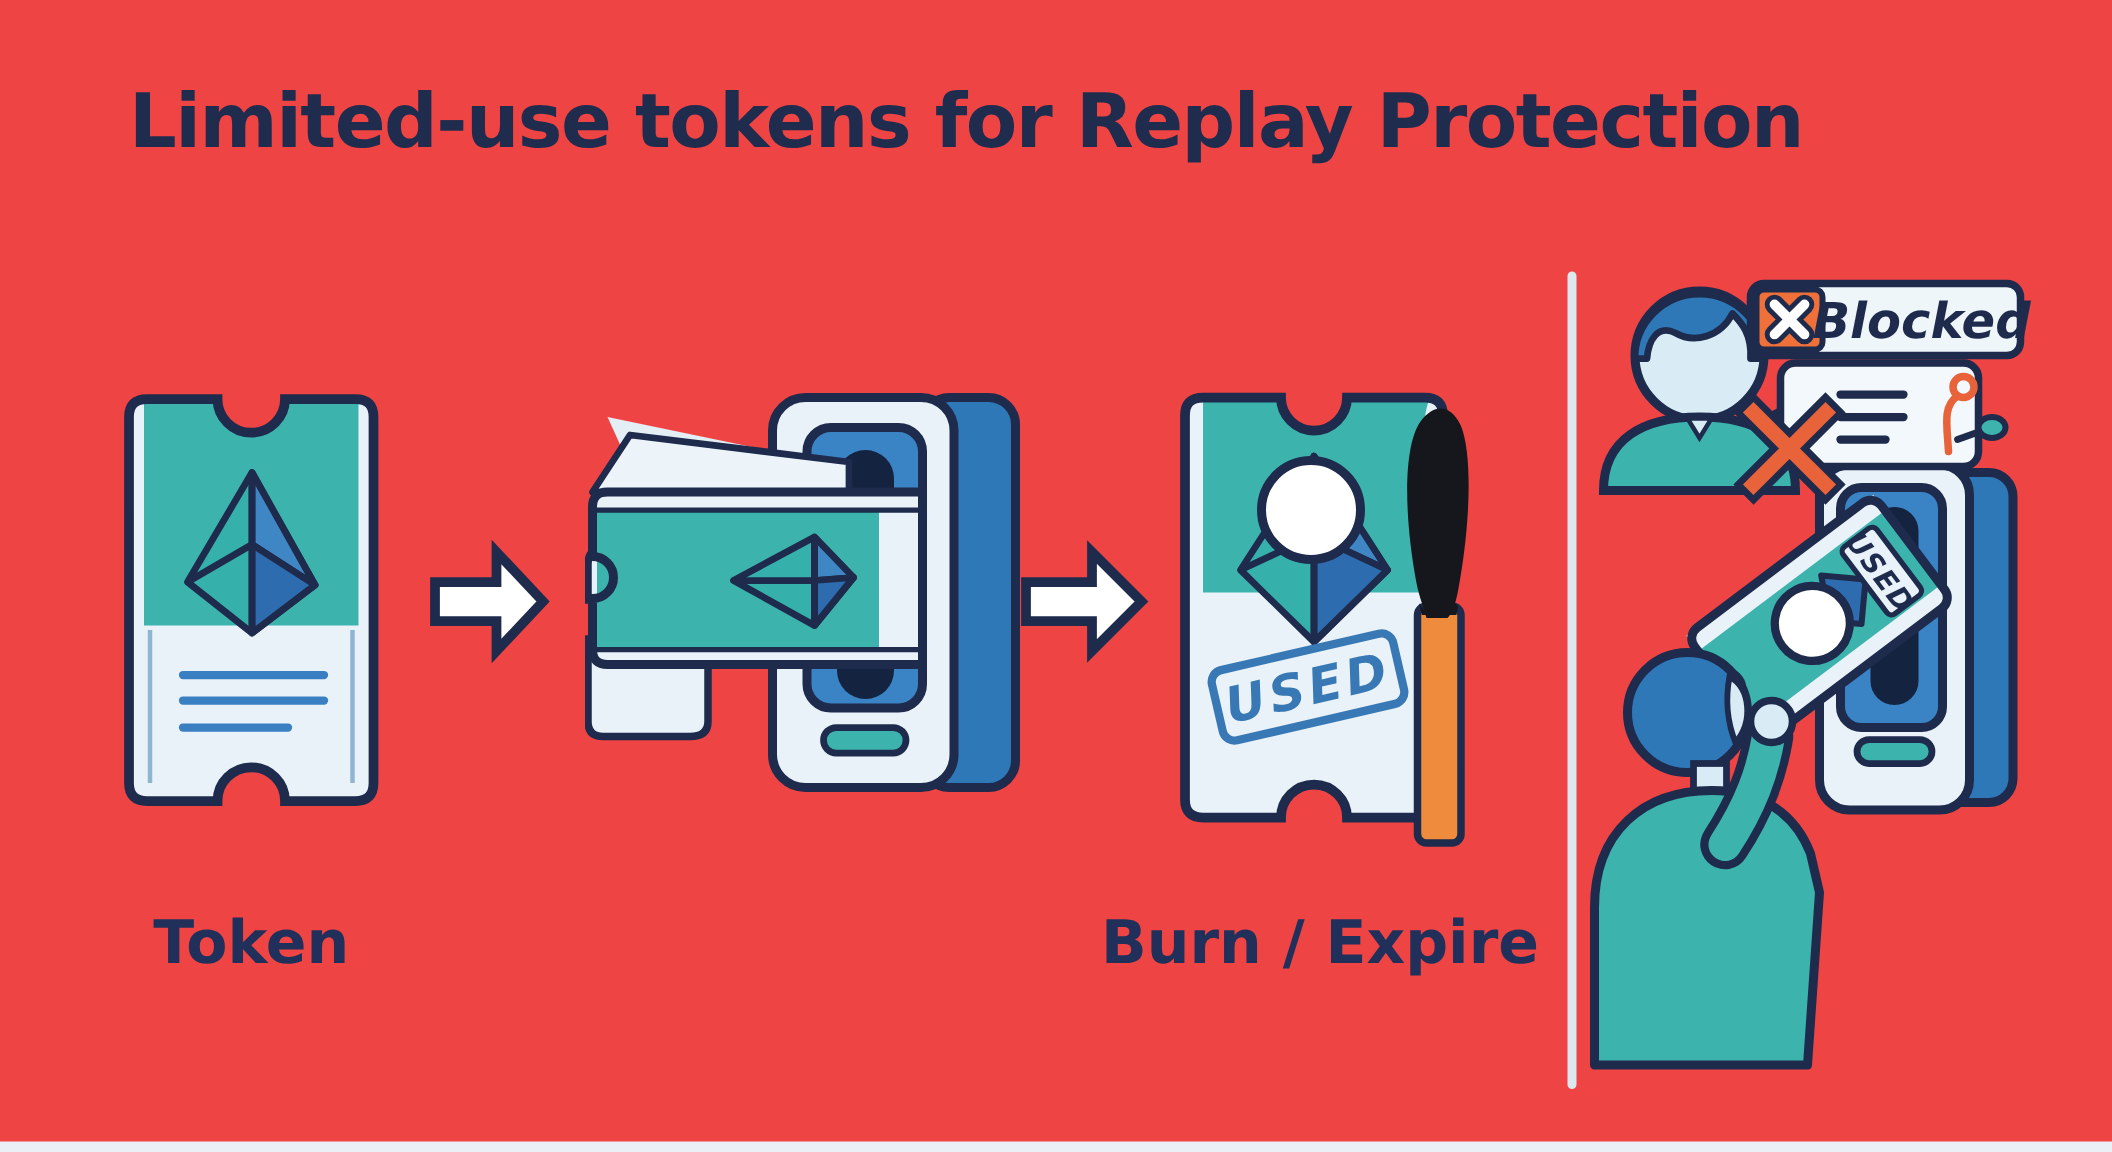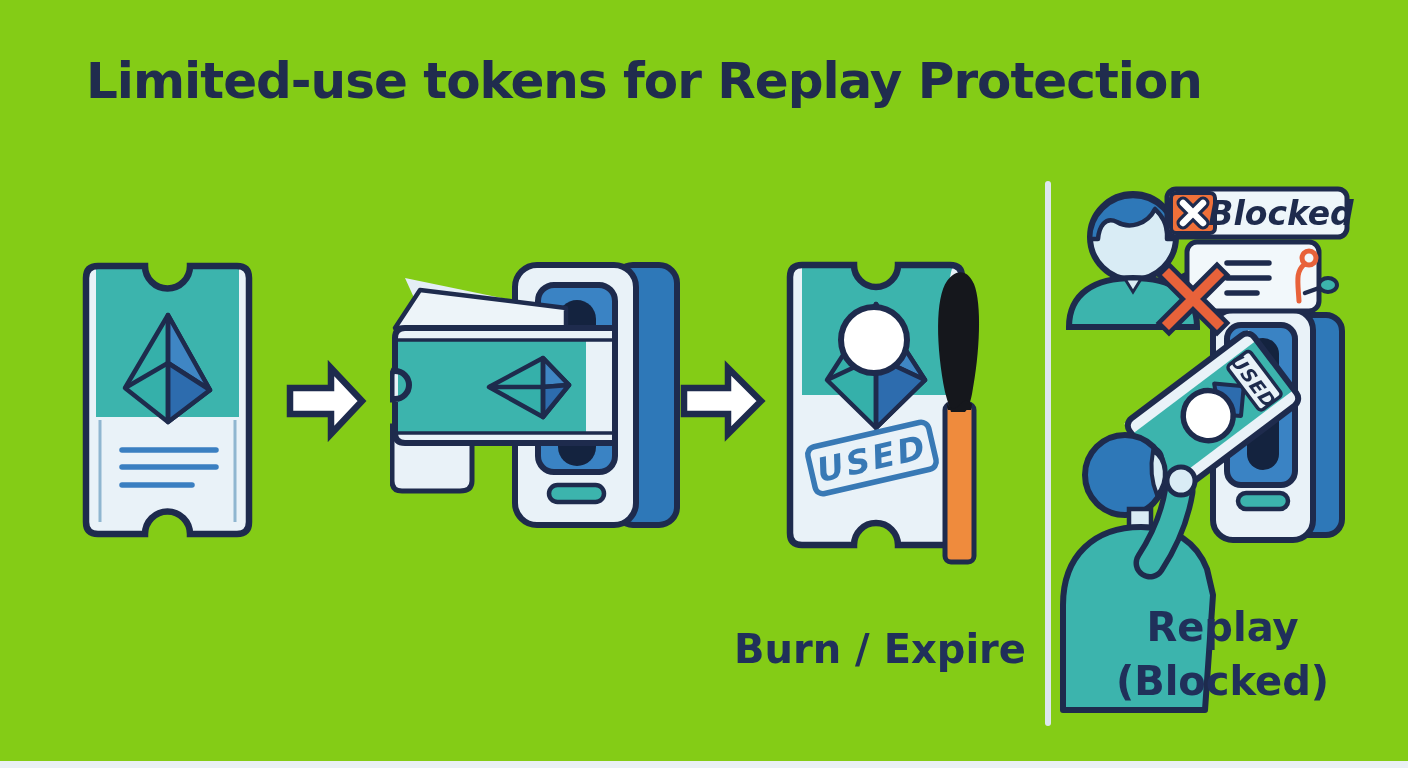--- a/index.html
+++ b/index.html
@@ -1,16 +1,16 @@
 <!DOCTYPE html>
 <html><head>
 <meta charset="utf-8">
 <style>
   html,body{margin:0;padding:0;background:#fdfdfe;}
-  .canvas{position:relative;width:1408px;height:768px;background:#84cc16;overflow:hidden;
+  .canvas{position:relative;width:1408px;height:768px;background:#ef4444;overflow:hidden;
           font-family:"DejaVu Sans","Liberation Sans",sans-serif;}
   .title{position:absolute;left:86px;top:52px;width:1280px;font-size:50px;font-weight:700;
          color:#202c4e;letter-spacing:-1px;white-space:nowrap;}
   .panel{position:absolute;font-style:italic;}
   .panel svg{display:block;}
   .step-label{position:absolute;font-size:40px;font-weight:700;color:#20305a;text-align:center;}
   .step-label.two-line{line-height:1.35;}
   .divider{position:absolute;left:1045px;top:181px;width:6px;height:545px;background:#dde7ee;border-radius:3px;}
   .bottom-strip{position:absolute;left:0;bottom:0;width:1408px;height:7px;background:#eaf0f5;}
   svg text{font-family:"DejaVu Sans","Liberation Sans",sans-serif;}
@@ -210,20 +210,17 @@
         <path d="M 98 276 C 112 284 114 306 102 320 C 97 308 95 292 98 276 Z" fill="#d9ecf5" stroke="#1e2b4d" stroke-width="4"></path>
         <rect x="74" y="334" width="22" height="20" fill="#d9ecf5" stroke="#1e2b4d" stroke-width="4.5"></rect>
         <path d="M 8 535 L 8 430 C 8 380 40 352 86 352 C 120 352 142 368 152 394 L 158 420 L 150 535 Z" fill="#3cb4ad" stroke="#1e2b4d" stroke-width="6" stroke-linejoin="round"></path>
         <path d="M 95 388 C 112 362 120 340 124 316" stroke="#1e2b4d" stroke-width="33" stroke-linecap="round" fill="none"></path>
         <path d="M 95 388 C 112 362 120 340 124 316" stroke="#3cb4ad" stroke-width="22" stroke-linecap="round" fill="none"></path>
         <circle cx="126" cy="306" r="14" fill="#d9ecf5" stroke="#1e2b4d" stroke-width="5"></circle>
       </g>
     </svg>
   </div>
 
-  <div class="step-label" style="left:730px;top:626px;width:300px;">Burn / Expire</div>
-  <div class="step-label two-line" style="left:1090px;top:600px;width:265px;">
-    <div>Replay</div>
-    <div>(Blocked)</div>
-  </div>
+  <div class="step-label" style="left:60px;top:606px;width:215px;">Token</div>
+  <div class="step-label" style="left:730px;top:606px;width:300px;">Burn / Expire</div>
 
   <div class="bottom-strip"></div>
 </div>
 
 </body></html>

